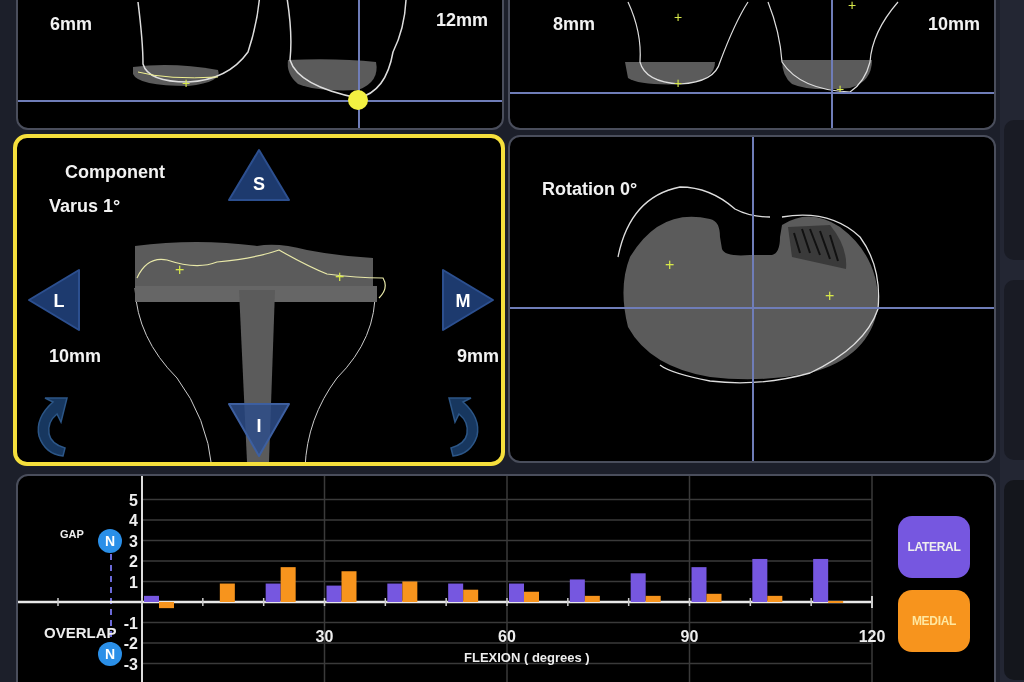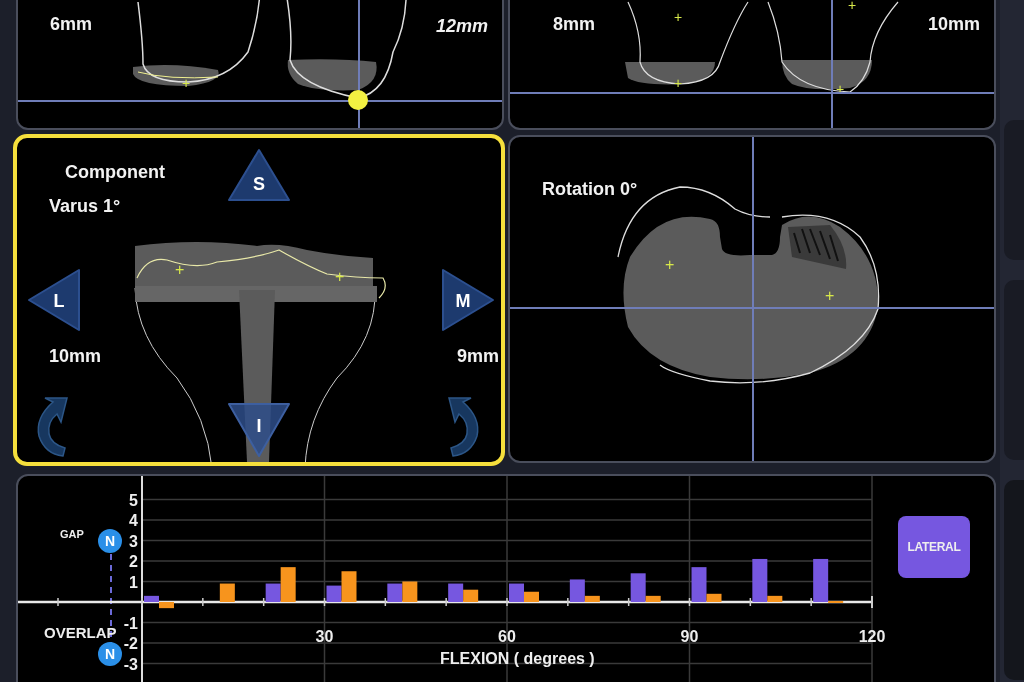--- a/index.html
+++ b/index.html
@@ -20,21 +20,21 @@
     white-space:nowrap;
     margin-left:12px;
   }
   .crossh { position:absolute; background:#6f7db8; }
   svg { position:absolute; left:0; top:0; }
   .rbezel { position:absolute; left:1000px; top:0; width:24px; height:682px; background:#232633; }
   .rbezel .seg { position:absolute; left:4px; width:20px; background:#191b24; border-radius:10px 0 0 10px; }
   
   .chart-txt { position:absolute; font-weight:bold; color:#eee; white-space:nowrap; }
   .legend-btn {
-    position:absolute; width:72px; height:62px; border-radius:8px;
+    position:absolute; width:72px; height:62px; border-radius:14px;
     display:flex; align-items:center; justify-content:center;
     font-weight:bold; font-size:12px; letter-spacing:-0.3px; cursor:pointer;
   }
   .n-marker {
     position:absolute; width:24px; height:24px; border-radius:50%;
     background:#2a8fe8; color:#fff; font-weight:bold; font-size:14px;
     display:flex; align-items:center; justify-content:center; cursor:pointer;
   }
 </style>
 </head>
@@ -52,21 +52,21 @@
     <path d="M270 78 Q320 76 358 80 Q362 100 340 108 Q300 110 280 102 Q268 92 270 78 Z" fill="#5b5b5b"></path>
     <path d="M120 20 Q125 60 125 82 Q130 100 170 100 Q210 98 230 70 Q240 40 242 10" stroke="#ddd" stroke-width="1.5" fill="none"></path>
     <path d="M268 10 Q275 50 272 78 Q280 104 340 116 Q368 110 375 70 Q390 40 388 0" stroke="#ddd" stroke-width="1.5" fill="none"></path>
     <path d="M120 90 Q150 98 200 95" stroke="#f0f090" stroke-width="1" fill="none"></path>
     <text x="164" y="106" fill="#d7e84a" font-size="14" font-family="Liberation Sans, sans-serif">+</text>
   </svg>
   <div class="crossh" style="left:0;top:118px;width:488px;height:2px;"></div>
   <div class="crossh" style="left:340px;top:0;width:2px;height:150px;"></div>
   <div style="position:absolute;left:330px;top:108px;width:20px;height:20px;border-radius:50%;background:#f2f042;"></div>
   <div class="label" style="left:20px;top:32px;">6mm</div>
-  <div class="label" style="left:406px;top:34px;font-style:italic;">12mm</div>
+  <div class="label" style="left:406px;top:28px;">12mm</div>
 </div>
 
 <div class="panel" style="left:508px;top:-20px;width:488px;height:150px;">
   <svg width="488" height="150">
     <path d="M115 80 L205 80 Q205 98 175 102 Q130 104 118 96 Z" fill="#5b5b5b"></path>
     <path d="M272 78 L362 78 Q362 100 340 106 Q300 110 282 102 Q272 94 272 78 Z" fill="#5b5b5b"></path>
     <path d="M118 20 Q132 50 130 80 Q135 100 170 102 Q205 100 210 80 Q225 40 238 20" stroke="#ddd" stroke-width="1.2" fill="none"></path>
     <path d="M258 20 Q270 50 272 80 Q290 108 340 110 Q355 100 360 80 Q362 50 388 20" stroke="#ddd" stroke-width="1.2" fill="none"></path>
     <text x="164" y="40" fill="#d7e84a" font-size="14" font-family="Liberation Sans, sans-serif">+</text>
     <text x="164" y="106" fill="#d7e84a" font-size="14" font-family="Liberation Sans, sans-serif">+</text>
@@ -210,16 +210,17 @@
       <rect x="795.1666666666666" y="82.94999999999999" width="15" height="43.050000000000004" fill="#7657e0"></rect>
       <rect x="810.1666666666666" y="124.975" width="15" height="2" fill="#f7941d"></rect>
     </svg>
 
   <div class="chart-txt" style="left:42px;top:52px;font-size:11px;">GAP</div>
   <div class="chart-txt" style="left:26px;top:148px;font-size:15px;">OVERLAP</div>
 
   <div class="n-marker" style="left:80px;top:53px;">N</div>
   <div class="n-marker" style="left:80px;top:166px;">N</div>
 
-  <div class="chart-txt" style="left:422px;top:174px;font-size:16px;">FLEXION  ( degrees )</div>
+  <div class="chart-txt" style="left:446px;top:174px;font-size:13px;">FLEXION  ( degrees )</div>
 
   <div class="legend-btn" style="left:880px;top:40px;background:#7657e0;color:#eee;">LATERAL</div>
+  <div class="legend-btn" style="left:880px;top:114px;background:#f7941d;color:#ffe7a0;">MEDIAL</div>
 </div>
 
 </body></html>

